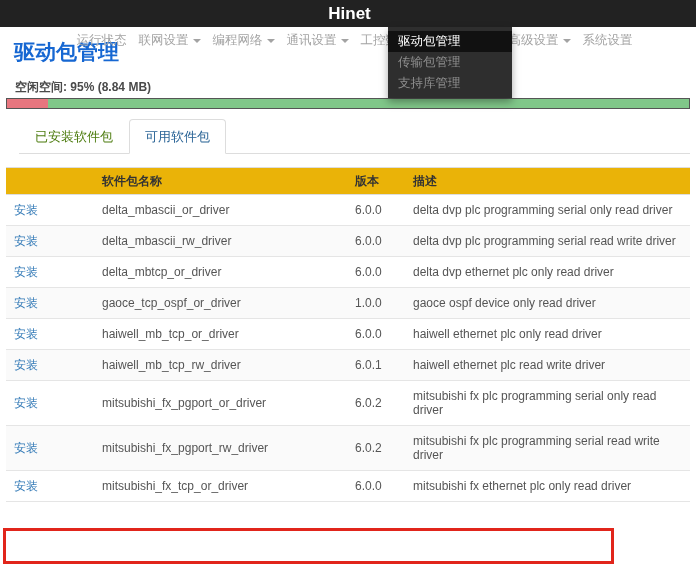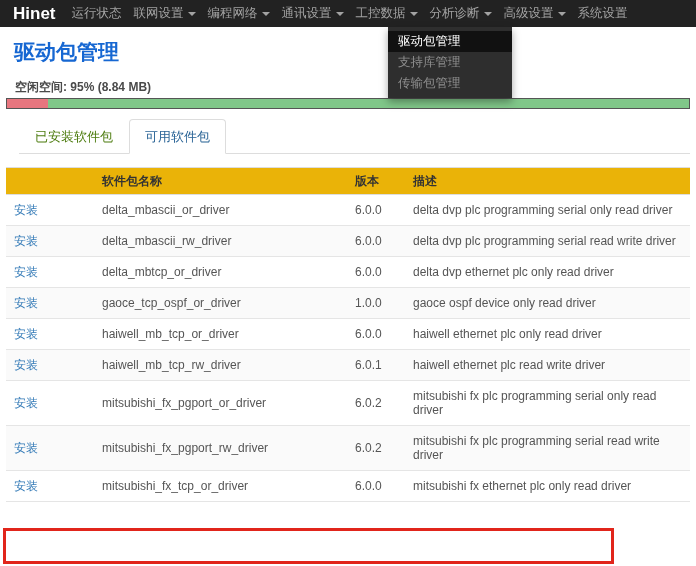--- a/index.html
+++ b/index.html
@@ -2,21 +2,21 @@
 <html><head>
 <meta charset="utf-8">
 <style>
   * { margin:0; padding:0; box-sizing:border-box; }
   html,body { width:696px; height:566px; overflow:hidden; background:#fff;
               font-family:"Liberation Sans","DejaVu Sans",sans-serif; }
   body { position:relative; }
 
   
   .navbar { height:27px; background:#222; display:flex; align-items:center;
-            padding:0 0 0 13px; position:relative; z-index:20; }
+            padding:0 0 0 13px; position:relative; z-index:20;flex-direction:column; }
   .brand { color:#fff; font-size:17px; font-weight:bold; margin-right:10px; line-height:27px; }
   .nav-item { color:#a3a3a3; font-size:12.5px; padding:0 6px; line-height:27px;
               white-space:nowrap; cursor:pointer; display:flex; align-items:center; }
   .nav-item.open { background:#161616; color:#cfcfcf; }
   .caret { display:inline-block; width:0; height:0; margin-left:4px;
            border-left:4px solid transparent; border-right:4px solid transparent;
            border-top:4px solid currentColor; }
 
   
   .dropdown { position:absolute; left:388px; top:27px; width:124px; background:#2e2e2e;
@@ -94,22 +94,22 @@
   <span class="caret"></span>
       </span>
       <span class="nav-item">
     <span class="nav-label">系统设置</span>
   </span>
     </div>
 </div>
 
 <div class="dropdown" id="dropdown">
     <div class="dropdown-item active">驱动包管理</div>
+    <div class="dropdown-item">传输包管理</div>
     <div class="dropdown-item">支持库管理</div>
-    <div class="dropdown-item">传输包管理</div>
   </div>
 
 <div class="content">
   <div class="page-title">驱动包管理</div>
 
   <div class="space-line">
     <span>空闲空间:</span>
     <span>95% (8.84 MB)</span>
   </div>
 

